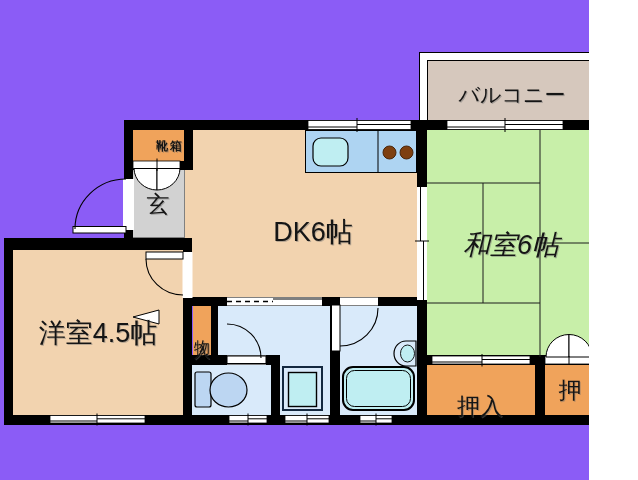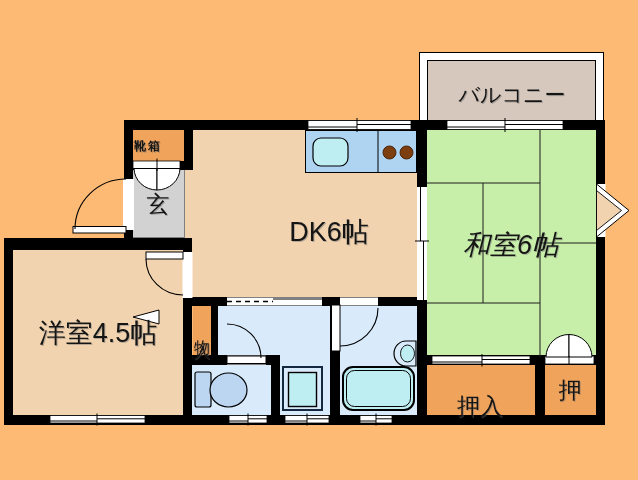--- a/index.html
+++ b/index.html
@@ -1,17 +1,17 @@
 <!DOCTYPE html>
 <html style="--wall: #000000; --wood-floor: #f2d3af; --tatami-green: #c8efa9; --balcony-fill: #d6c8bd; --closet-orange: #f0a35b; --entrance-gray: #d2d2d2; --counter-blue: #aed4f2; --water-room-blue: #d9eafa; --fixture-blue: #bcd6f2; --appliance-cyan: #bfeef2; --burner-brown: #7e3f10;"><head>
 <meta charset="utf-8">
 <style>
   html,body{margin:0;padding:0;background:#fff;}
   #stage{
-    position:relative;width:638px;height:480px;background:#fdba74;overflow:hidden;
+    position:relative;width:589px;height:480px;background:#8b5cf6;overflow:hidden;
     font-family:"Liberation Sans","DejaVu Sans",sans-serif;
   }
   .room{position:absolute;}
   .wall{position:absolute;background:var(--wall,#000);}
   .label{
     position:absolute;transform:translate(-50%,-50%);
     color:#151515;white-space:nowrap;
     text-shadow:1px 1px 0 rgba(110,110,110,.45);
     line-height:1;
   }
@@ -221,21 +221,21 @@
       <rect x="346.5" y="370.5" width="64" height="36" rx="8" fill="none" stroke="#000" stroke-width="1"></rect>
     </g>
 
     <g>
       <path d="M416,341 H406 A12,12.5 0 0 0 406,366 H416 Z" fill="var(--water-room-blue)" stroke="#000" stroke-width="1.2"></path>
       <ellipse cx="407.5" cy="353.5" rx="7" ry="8.5" fill="var(--appliance-cyan)" stroke="#000" stroke-width="0.9"></ellipse>
     </g>
   </svg>
 
   <div class="label lbl-balcony" style="left:512px;top:94px;">バルコニー</div>
-  <div class="label lbl-main" style="left:329px;top:232px;">DK6帖</div>
+  <div class="label lbl-main" style="left:313px;top:232px;">DK6帖</div>
   <div class="label lbl-main" style="left:511px;top:245px;font-style:italic;">和室6帖</div>
   <div class="label lbl-main" style="left:98px;top:333px;">洋室4.5帖</div>
   <div class="label lbl-genkan" style="left:158px;top:204px;">玄</div>
-  <div class="label lbl-shoebox" style="left:148px;top:146px;">靴箱</div>
+  <div class="label lbl-shoebox" style="left:170px;top:146px;">靴箱</div>
   <div class="label lbl-storage" style="left:202px;top:330px;">物入</div>
   <div class="label lbl-closet" style="left:480px;top:390px;margin-top:16px;">押入</div>
   <div class="label lbl-closet" style="left:570px;top:390px;">押</div>
 </div>
 
 </body></html>

